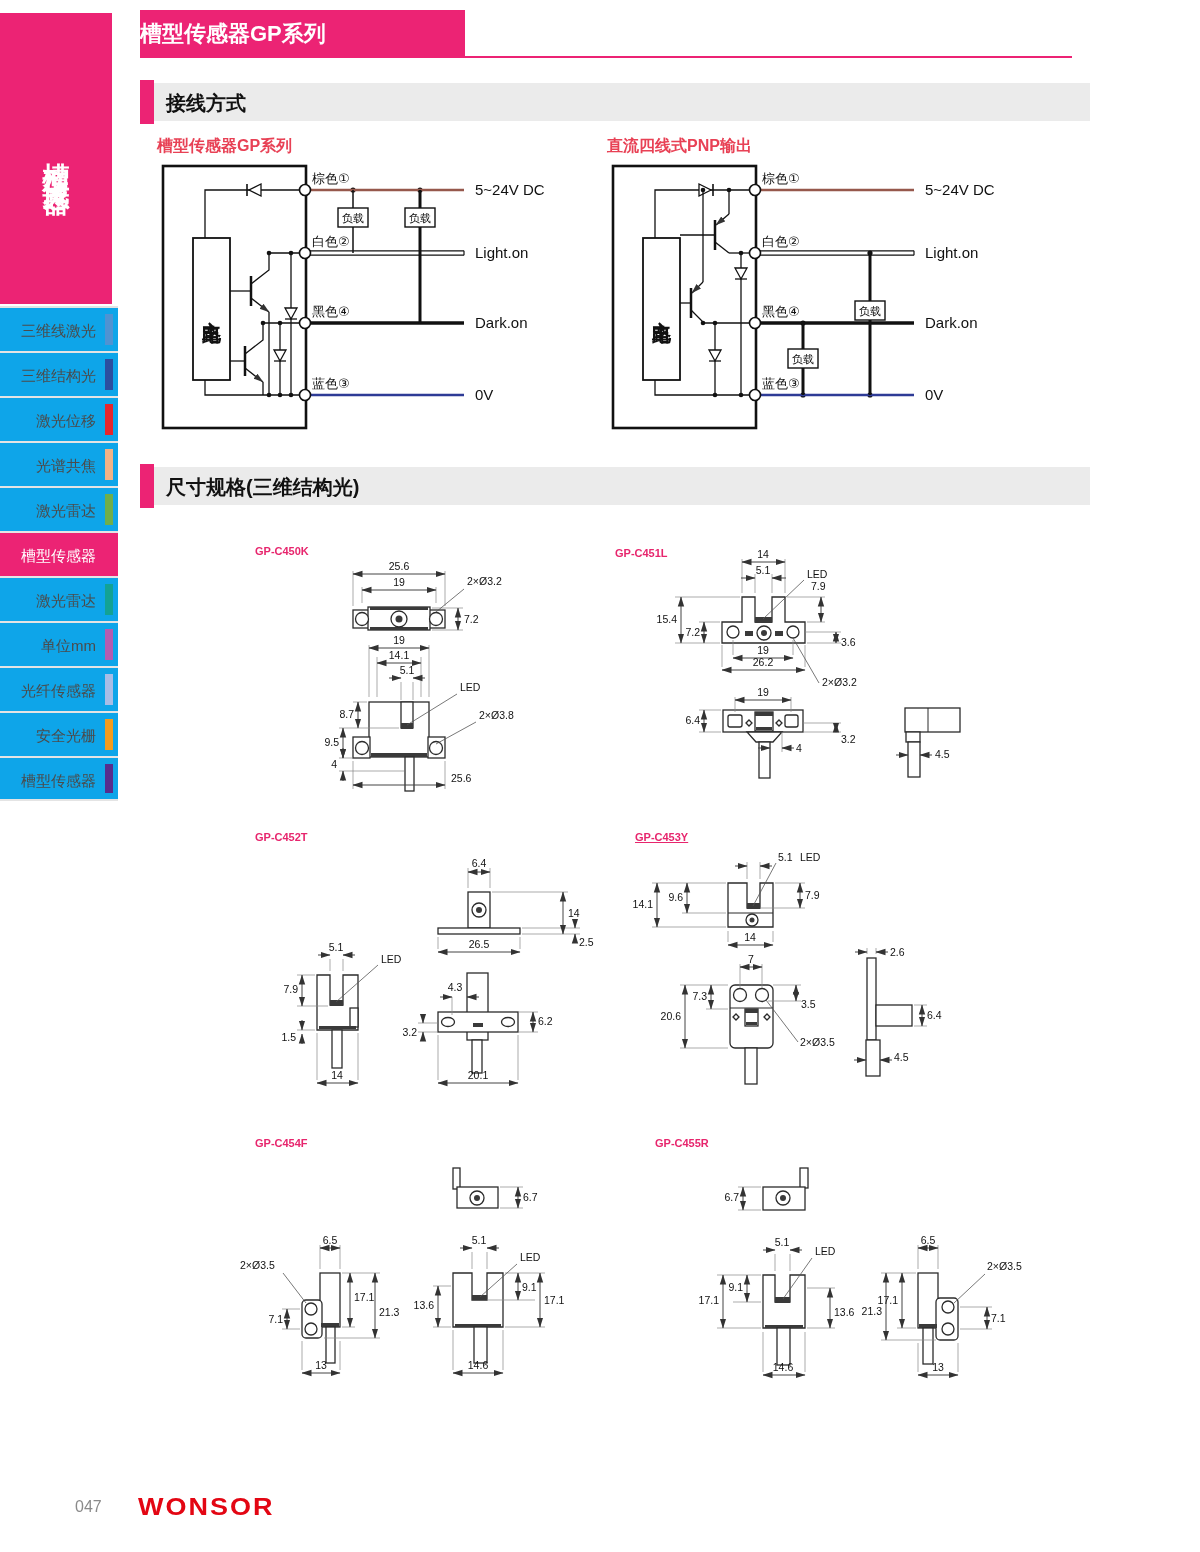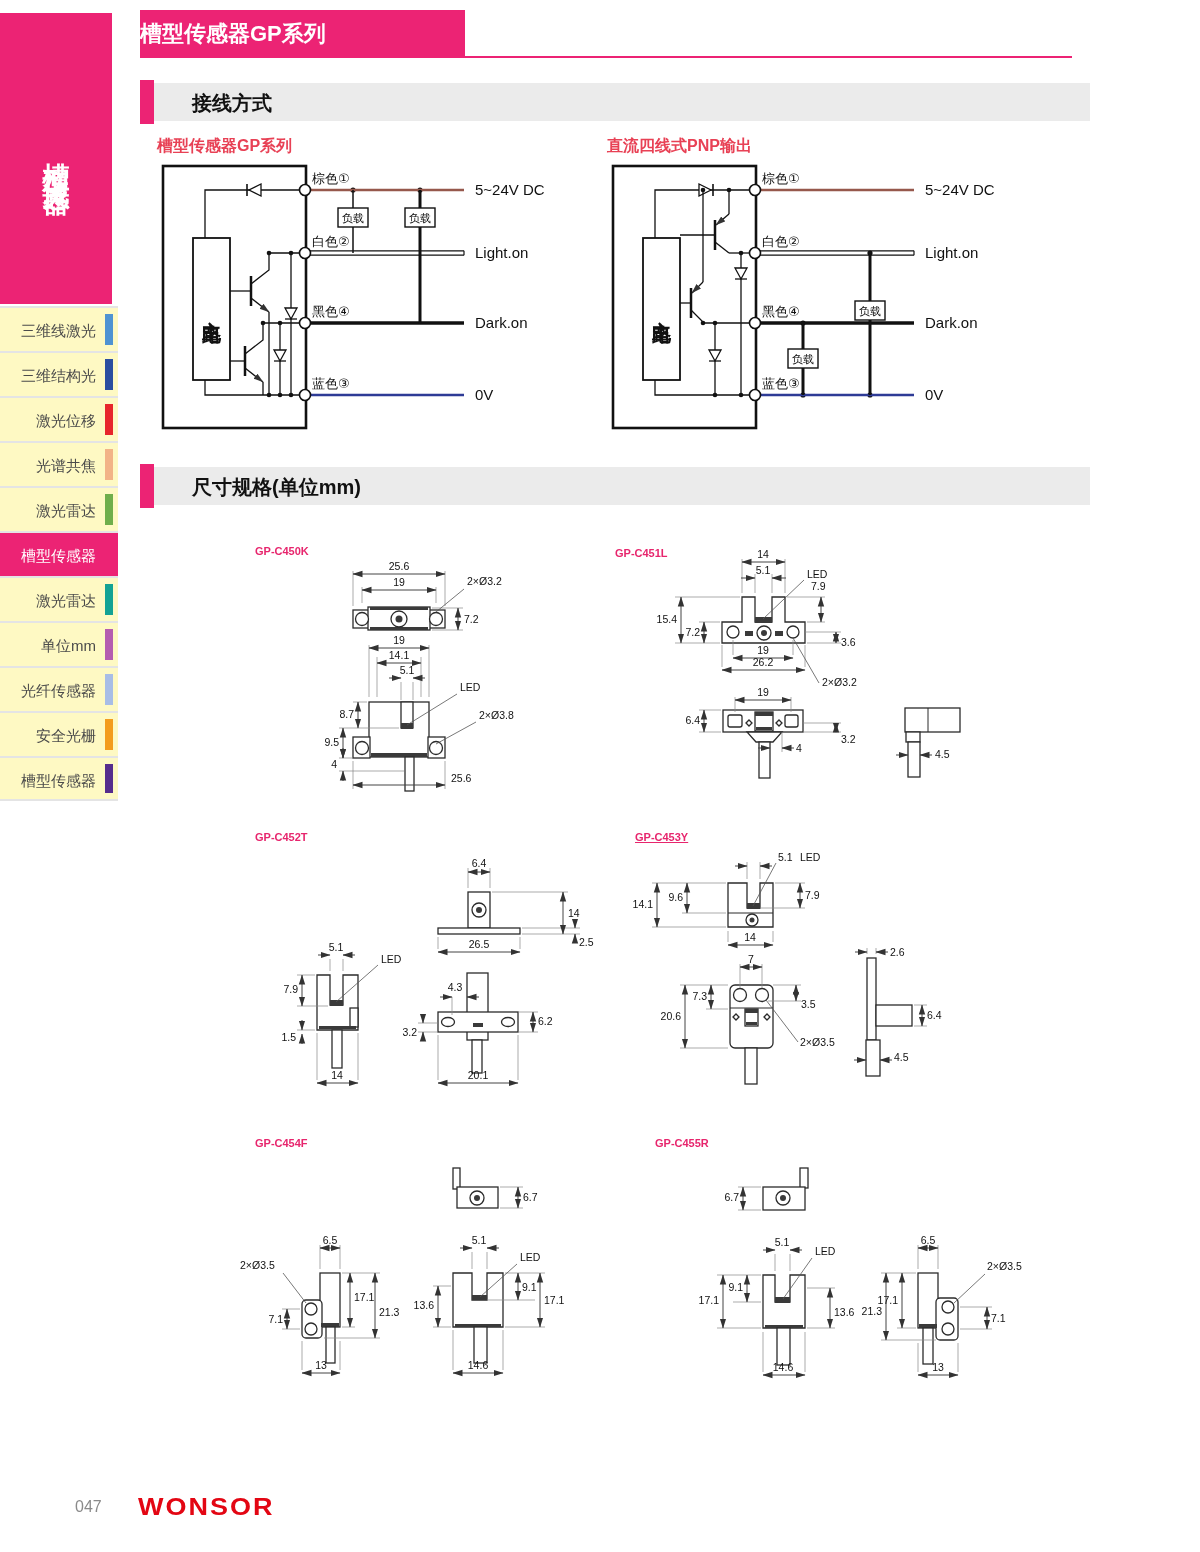--- a/index.html
+++ b/index.html
@@ -8,34 +8,34 @@
          font-family:"Liberation Sans","DejaVu Sans",sans-serif; color:#222; }
   .abs { position:absolute; }
 
   
   .sidebar { position:absolute; left:0; top:0; width:122px; height:1552px; }
   .cat-block { position:absolute; left:0; top:13px; width:112px; height:291px;
                background:#ec2374; display:flex; align-items:center; justify-content:center; }
   .cat-block span { writing-mode:vertical-rl; color:#fff; font-size:27px; font-weight:700;
                     letter-spacing:7px; }
   .menu { position:absolute; left:0; top:306px; width:118px; }
-  .mi { position:relative; height:45px; background:#fef9c3; border-top:2px solid #e4e4e4; }
+  .mi { position:relative; height:45px; background:#0ea5e9; border-top:2px solid #e4e4e4; }
   .mi:last-child { border-bottom:2px solid #e4e4e4; }
   .mi-label { position:absolute; right:22px; top:0; line-height:45px; font-size:15px; color:#4b4b4b; }
   .mi-bar { position:absolute; right:5px; top:6px; bottom:6px; width:8px; }
   .mi.active { background:#ec2374; }
   .mi.active .mi-label { color:#fff; }
 
   
   .banner { position:absolute; left:140px; top:10px; width:325px; height:47px; background:#ec2374;
             color:#fff; font-size:22px; font-weight:700; line-height:47px; }
   .banner-line { position:absolute; left:140px; top:56px; width:932px; height:2px; background:#ec2374; }
   .sec-accent { position:absolute; width:14px; height:44px; background:#ec2374; }
   .sec-bar { position:absolute; height:38px; background:#ebebeb; }
-  .sec-title { position:absolute; font-size:20px; font-weight:700; color:#111;margin-left:26px; }
+  .sec-title { position:absolute; font-size:20px; font-weight:700; color:#111; }
 
   .wire-title { position:absolute; font-size:16px; font-weight:700; color:#e84155; }
   .model-label { position:absolute; font-size:11px; font-weight:700; color:#e7256d; }
 
   .mc-overlay { position:absolute; display:flex; align-items:center; justify-content:center; }
   .mc-overlay span { writing-mode:vertical-rl; font-size:19px; font-weight:600; color:#111;
                      letter-spacing:2px; }
 
   
   svg { position:absolute; overflow:visible; }
@@ -280,21 +280,21 @@
       <text class="wl" x="318" y="170">Dark.on</text>
       <text class="wl" x="318" y="242">0V</text>
     </svg>
     <div class="mc-overlay" style="left:36px; top:80px; width:37px; height:142px;">
       <span>主电路</span>
     </div>
   </div>
 
   <div class="sec-accent" style="left:140px; top:464px;"></div>
   <div class="sec-bar" style="left:154px; top:467px; width:936px;"></div>
-  <div class="sec-title" style="left:166px; top:474px;">尺寸规格(单位mm)</div>
+  <div class="sec-title" style="left:166px; top:474px;">尺寸规格(三维结构光)</div>
 
   <div class="abs" style="left:255px; top:545px; width:360px; height:275px;">
     <div class="model-label" style="left:0; top:0;">GP-C450K</div>
     <svg style="left:0; top:0;" width="360" height="270" viewBox="0 0 360 270">
       <g>
         <rect class="sh" x="98" y="65" width="17" height="18"></rect>
         <rect class="sh" x="173" y="65" width="17" height="18"></rect>
         <rect class="sh" x="113" y="62" width="62" height="23"></rect>
         <rect class="shf" x="115" y="62" width="58" height="3"></rect>
         <rect class="shf" x="115" y="82" width="58" height="3"></rect>

